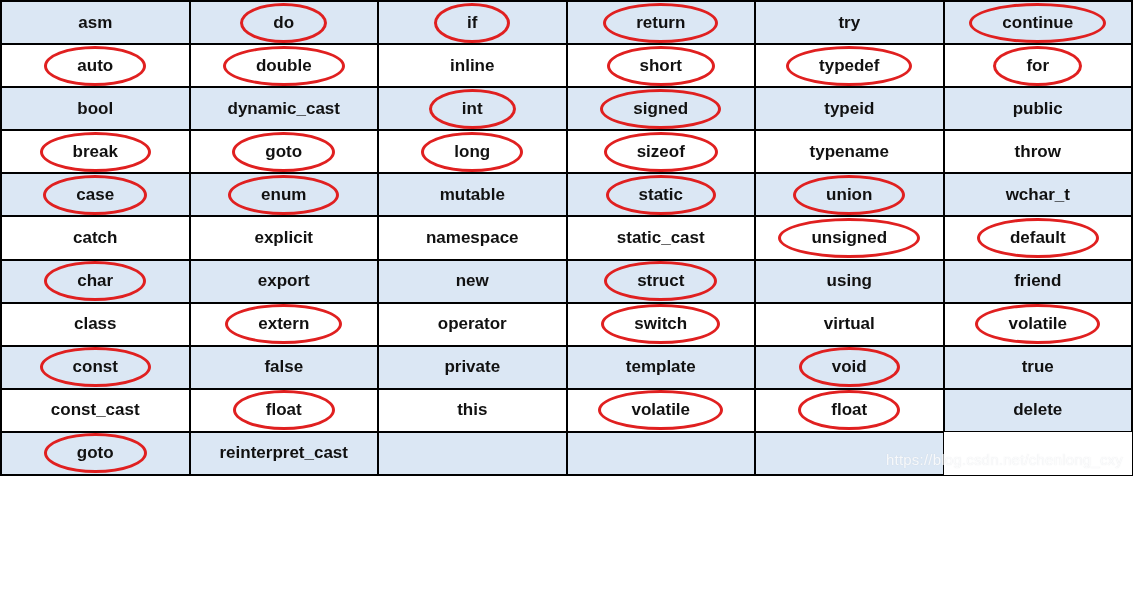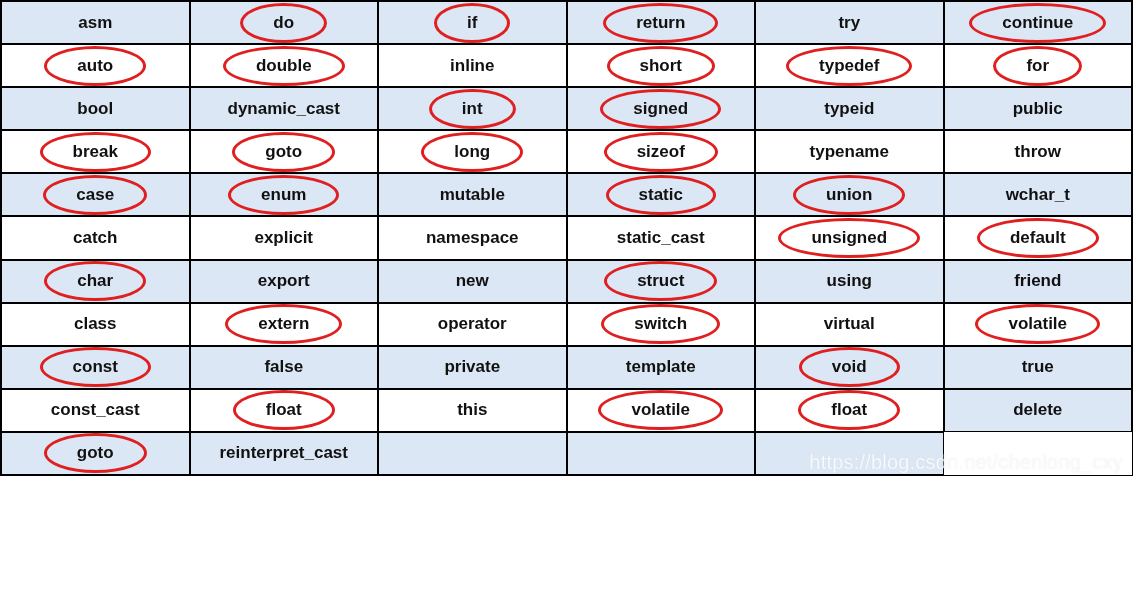--- a/index.html
+++ b/index.html
@@ -53,22 +53,22 @@
     top: -9px;
     bottom: -9px;
     border: 3px solid #e02020;
     border-radius: 50%;
     pointer-events: none;
   }
 
   .watermark {
     position: absolute;
     right: 10px;
-    bottom: 2px;
-    font-size: 20px;
+    bottom: 8px;
+    font-size: 15px;
     font-weight: normal;
     color: rgba(255, 255, 255, 0.85);
     text-shadow: 0 0 1px rgba(160,170,180,0.35);
     letter-spacing: 0.2px;
   }
 </style>
 </head>
 <body>
 
 <div class="page">

